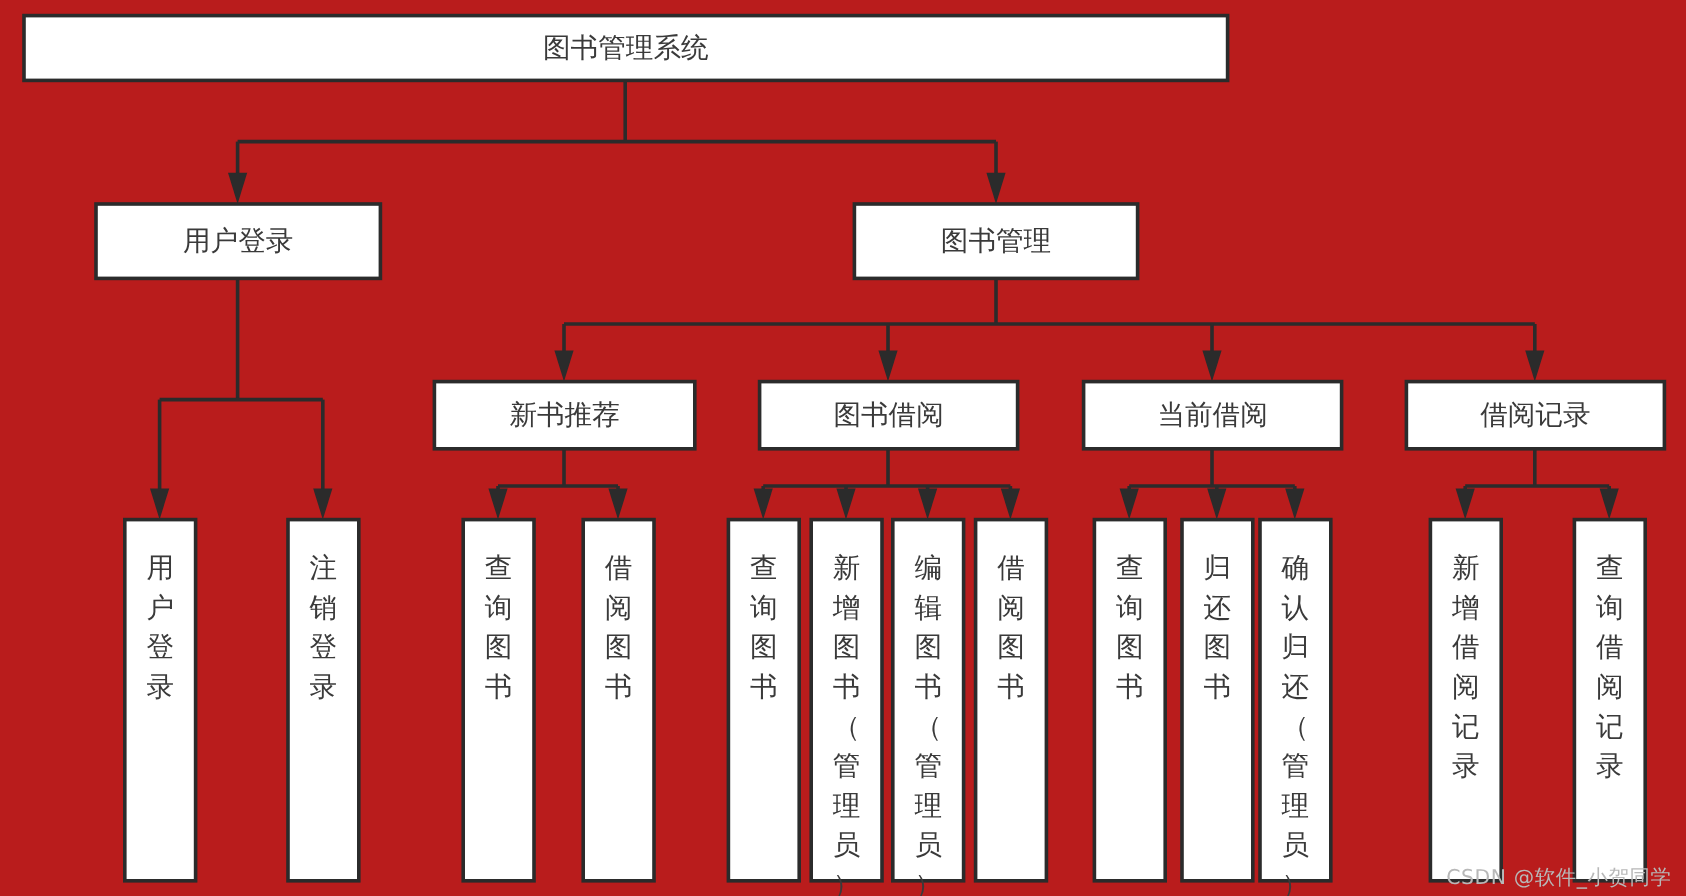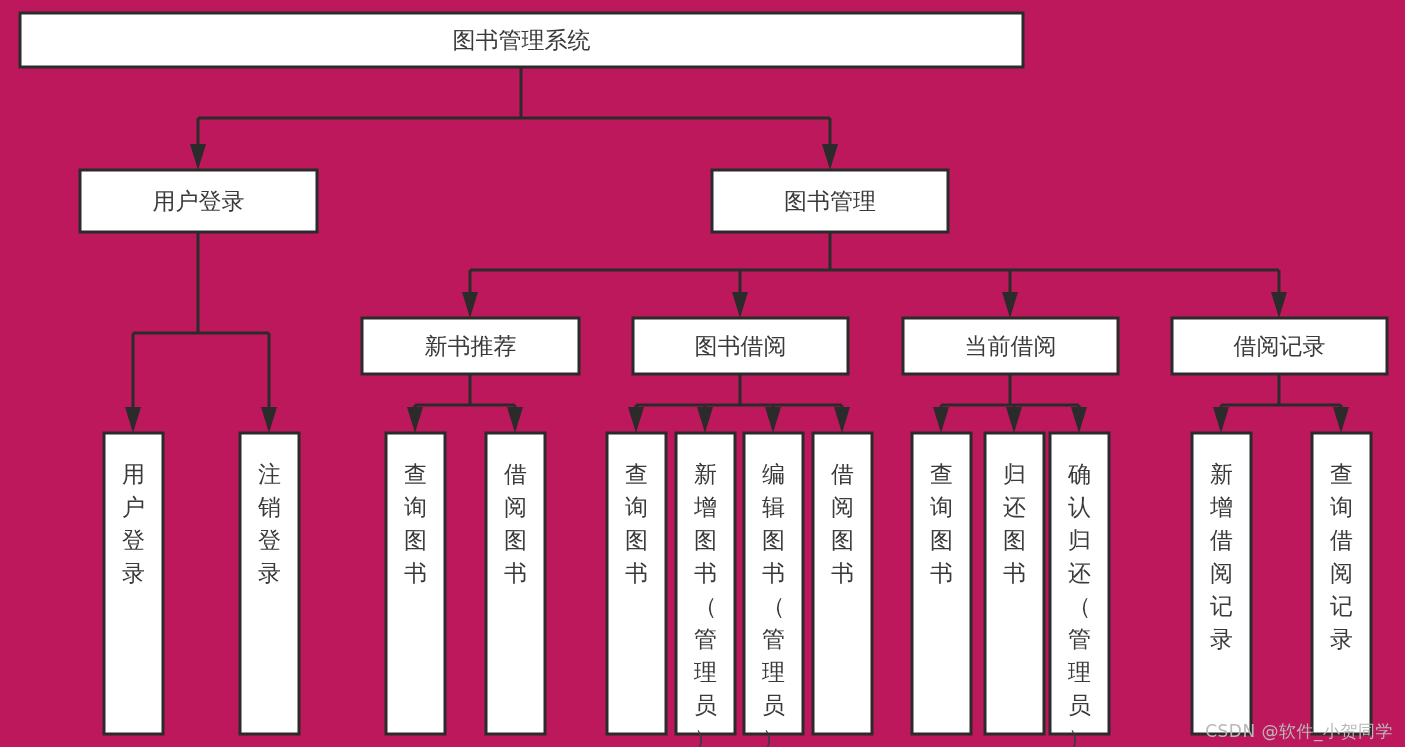--- a/index.html
+++ b/index.html
@@ -1,21 +1,21 @@
 <!DOCTYPE html>
 <html><head>
 <meta charset="utf-8">
 <title>图书管理系统 结构图</title>
 <style>
   html,body{margin:0;padding:0;background:#ffffff;}
   body{
     font-family:"DejaVu Sans","Liberation Sans",sans-serif;
     width:1405px;height:747px;overflow:hidden;
   }
-  #diagram-root{position:relative;width:1405px;height:747px;background:#be185d;}
+  #diagram-root{position:relative;width:1405px;height:747px;background:#b91c1c;}
   svg.diagram-canvas{position:absolute;left:0;top:0;width:1405px;height:747px;}
 
   .node-box{fill:#ffffff;stroke:#2b2b2b;stroke-width:3;}
   .connector{stroke:#2b2b2b;stroke-width:3;fill:none;stroke-linecap:butt;}
   .arrow-head{fill:#2b2b2b;stroke:none;}
 
   .node-label{
     fill:#3a3a3a;
     font-family:"DejaVu Sans","Liberation Sans",sans-serif;
     text-anchor:middle;

